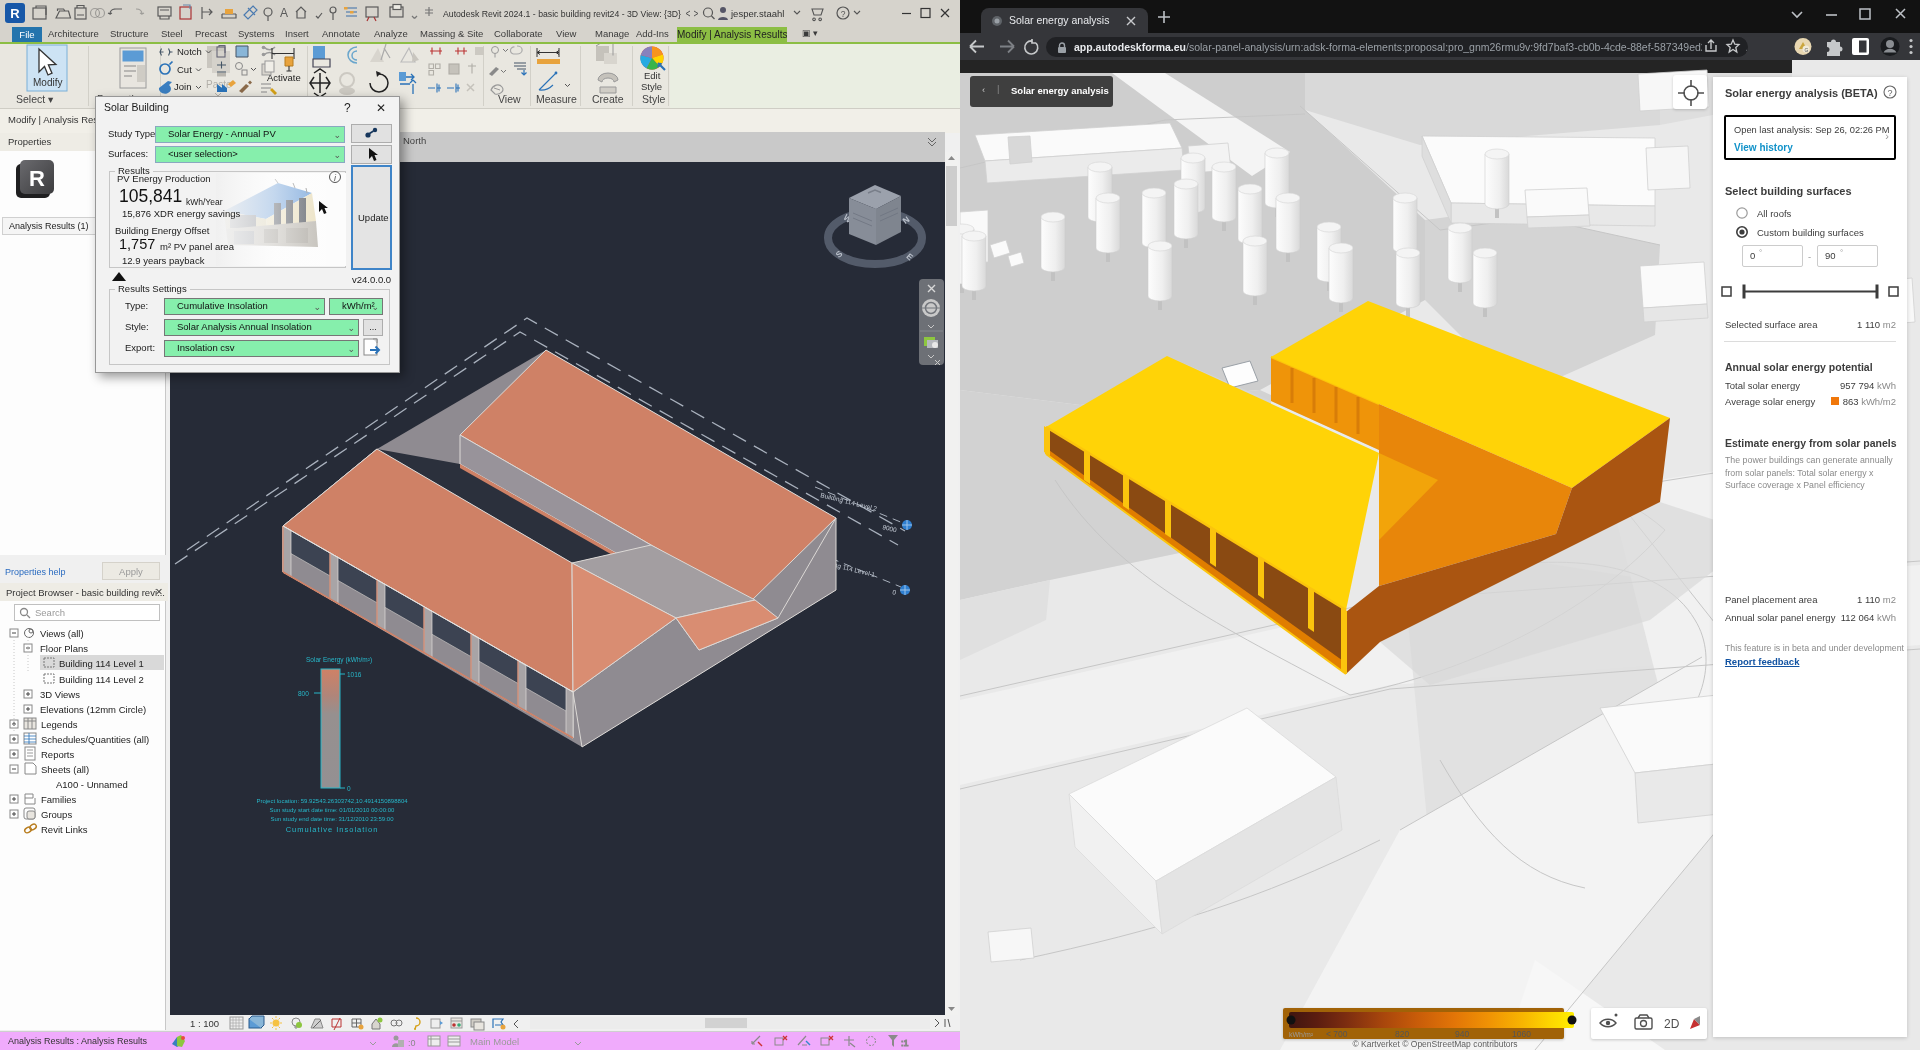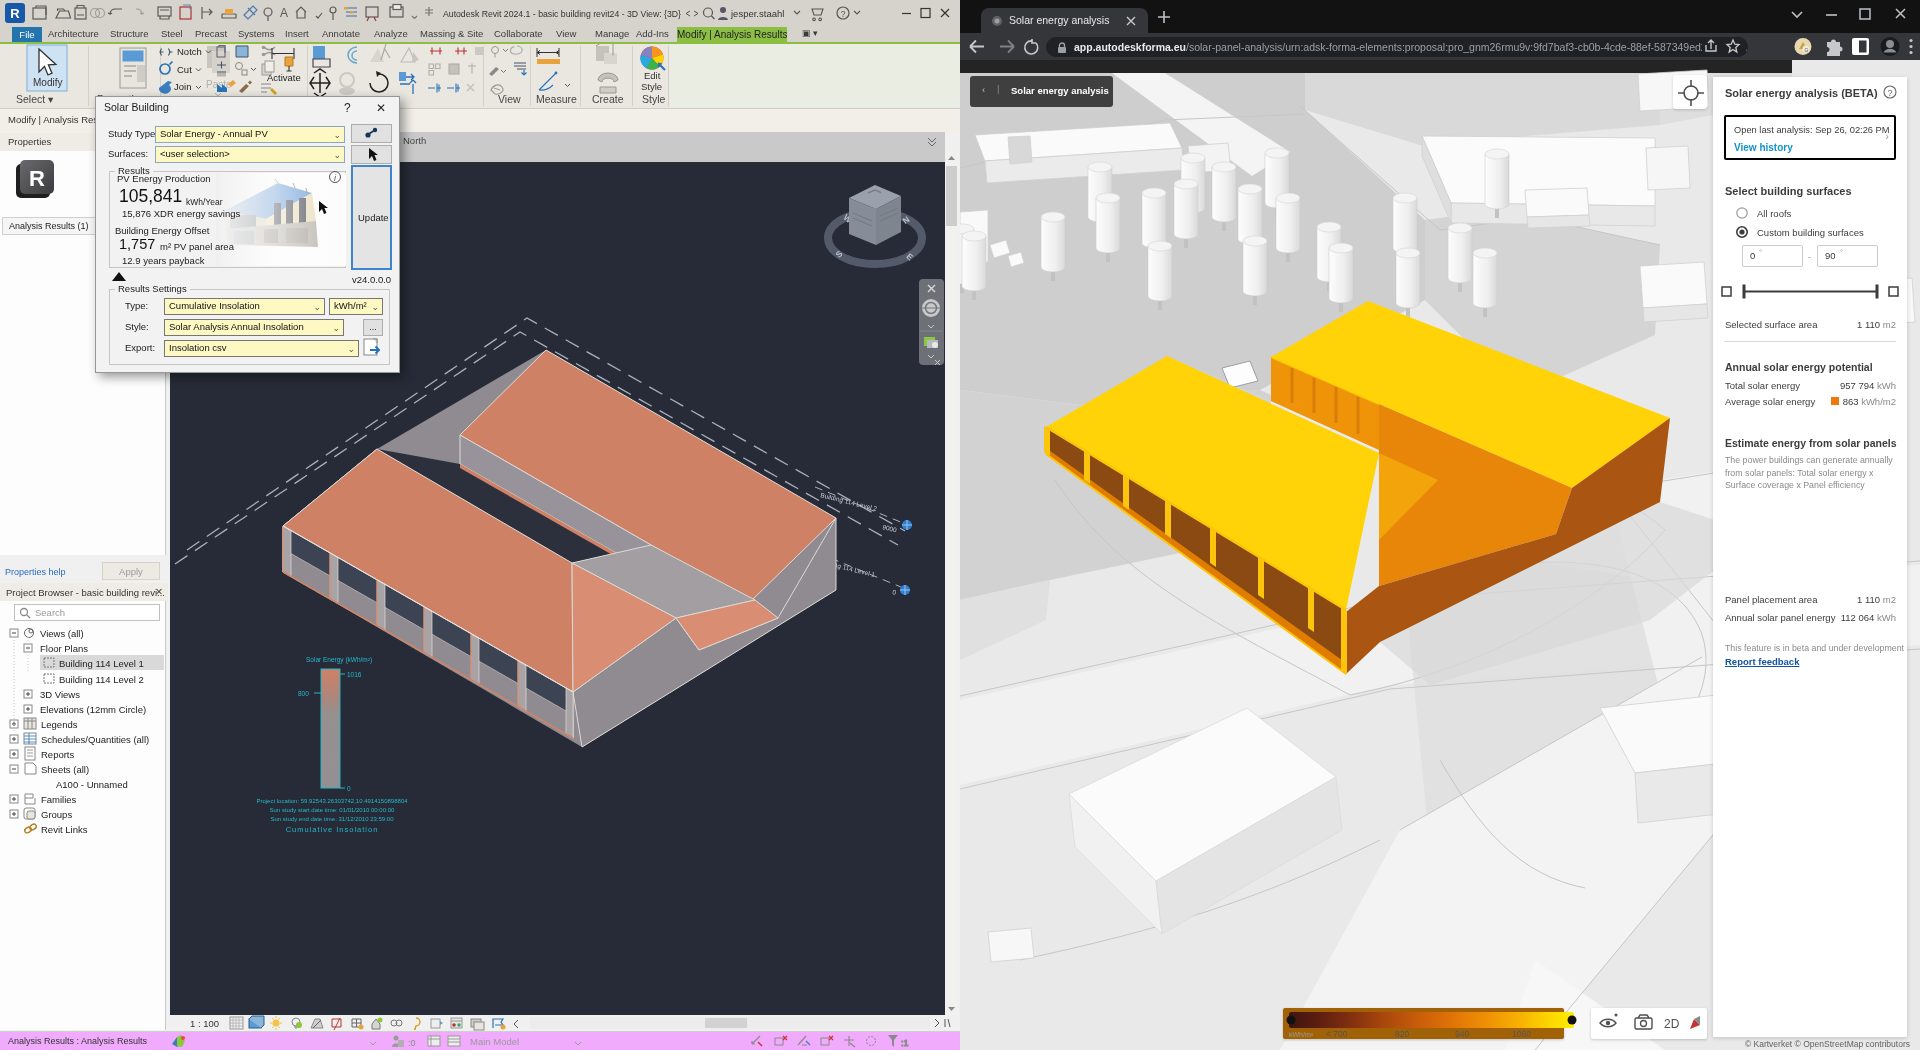--- a/index.html
+++ b/index.html
@@ -15,40 +15,40 @@
 .plabels span{position:absolute;top:0}
 .modifybar{position:absolute;left:0;top:108px;width:960px;height:25px;background:#f1efe8;border-top:1px solid #cfcdc5;font-size:9.5px;color:#333}
 .lpanel{position:absolute;left:0;top:133px;width:168px;height:897px;background:#f0f0f0}
 .phead{position:absolute;left:0;width:168px;height:18px;background:#eeece5;font-size:9.5px;color:#333}
 .viewport{position:absolute;left:170px;top:135px;width:775px;height:880px;background:#262b37}
 .vptop{position:absolute;left:170px;top:132px;width:775px;height:30px;background:#c9c9c9;font-size:9.5px;color:#444}
 .vscroll{position:absolute;left:945px;top:152px;width:13px;height:863px;background:#f1f1f0}
 .vcbar{position:absolute;left:170px;top:1015px;width:788px;height:16px;background:#f0f0f0;font-size:9.5px;color:#333}
 .statusbar{position:absolute;left:0;top:1031px;width:960px;height:19px;background:#f0abfc;border-top:1px solid #cfcfcf;font-size:9px;color:#333}
 .dlg{position:absolute;left:95px;top:96px;width:305px;height:277px;background:#f2f2f2;border:1px solid #979797;box-shadow:4px 4px 10px rgba(0,0,0,.4);font-size:9.5px;color:#1a1a1a}
-.dlg .cb{position:absolute;background:#fef9c3;border:1px solid #8aa8c0;font-size:9.5px;color:#111;line-height:14px;padding-left:4px;overflow:hidden;white-space:nowrap}
+.dlg .cb{position:absolute;background:#86efac;border:1px solid #8aa8c0;font-size:9.5px;color:#111;line-height:14px;padding-left:12px;overflow:hidden;white-space:nowrap}
 .dlg .cb .ar{position:absolute;right:3px;top:1px;color:#555;font-size:9px}
 .dlg .gb{position:absolute;border:1px solid #c6c6c6}
 .dlg .gl{position:absolute;background:#f2f2f2;padding:0 3px;font-size:9.5px}
 .dlg .btn{position:absolute;background:#e1e1e1;border:1px solid #adadad}
 
 .ctabbar{position:absolute;left:0;top:0;width:960px;height:33px;background:#121212}
 .ctab{position:absolute;left:21px;top:8px;width:167px;height:25px;background:#35363a;border-radius:8px 8px 0 0;color:#e8eaed;font-size:10.5px}
 .curl{position:absolute;left:0;top:33px;width:960px;height:27px;background:#35363a}
 .cpill{position:absolute;left:86px;top:4px;width:702px;height:20px;background:#202124;border-radius:10px;color:#e8eaed;font-size:10.5px;overflow:hidden;white-space:nowrap}
 .mapwrap{position:absolute;left:0;top:60px;width:960px;height:990px}
 .backbtn{position:absolute;left:10px;top:76px;width:143px;height:31px;background:#3f3f3f;border-radius:3px;color:#fff;font-size:9.5px;white-space:nowrap}
 .fpanel{position:absolute;left:753px;top:77px;width:194px;height:960px;background:#fff;border-radius:0;box-shadow:0 1px 4px rgba(0,0,0,.18);font-size:9.5px;color:#3c3c3c}
 .fpanel .b{font-weight:bold}
 .fpanel .g{color:#8a8a8a}
 .fpanel .r{position:absolute;right:11px}
 .legendbox{position:absolute;left:323px;top:1008px;width:281px;height:31px;background:#a16207;border-radius:2px;box-shadow:0 1px 3px rgba(0,0,0,.2)}
 .toolsbox{position:absolute;left:631px;top:1008px;width:116px;height:31px;background:#fff;border-radius:2px;box-shadow:0 1px 3px rgba(0,0,0,.2)}
 .helpbtn{position:absolute;left:895px;top:1008px;width:45px;height:24px;background:#3f3f3f;border-radius:3px;color:#fff;font-size:10.5px;text-align:center;line-height:24px}
-.attr{position:absolute;left:0px;top:1039px;width:950px;text-align:right;font-size:8.5px;color:#606060}
+.attr{position:absolute;left:0px;top:1039px;width:950px;text-align:center;font-size:8.5px;color:#606060}
 </style></head>
 <body>
 <div id="revit">
 
   <div class="titlebar">
     <svg width="960" height="27" style="position:absolute;left:0;top:0">
       <rect x="5" y="3" width="20" height="20" rx="3" fill="#1858a8"></rect>
       <text x="15" y="18" font-size="13" font-weight="bold" fill="#fff" text-anchor="middle">R</text>
       <g fill="none" stroke="#5a5a5a" stroke-width="1.2">
         <rect x="33" y="8" width="13" height="11"></rect>
@@ -719,21 +719,21 @@
     <span style="position:absolute;left:256px;top:177px;font-size:9.5px">v24.0.0.0</span>
     <svg width="14" height="9" style="position:absolute;left:16px;top:175px">
         <polygon points="7,0 14,9 0,9" fill="#111"></polygon>
       </svg>
     <div class="gb" style="left:13px;top:192px;width:281px;height:76px"></div>
     <div class="gl" style="left:19px;top:186px">Results Settings</div>
     <span style="position:absolute;left:29px;top:203px">Type:</span>
     <div class="cb" style="left:68px;top:201px;width:161px;height:17px;border-color:#767676">Cumulative Insolation<span class="ar">⌄</span></div>
     <div class="cb" style="left:233px;top:201px;width:54px;height:17px;border-color:#767676">kWh/m²<span class="ar">⌄</span></div>
     <span style="position:absolute;left:29px;top:224px">Style:</span>
-    <div class="cb" style="left:68px;top:222px;width:180px;height:17px;border-color:#767676">Solar Analysis Annual Insolation<span class="ar">⌄</span></div>
+    <div class="cb" style="left:68px;top:222px;width:195px;height:17px;border-color:#767676">Solar Analysis Annual Insolation<span class="ar">⌄</span></div>
     <div class="btn" style="left:267px;top:222px;width:20px;height:17px;text-align:center;font-size:9px;line-height:14px">...</div>
     <span style="position:absolute;left:29px;top:245px">Export:</span>
     <div class="cb" style="left:68px;top:243px;width:195px;height:17px;border-color:#767676">Insolation csv<span class="ar">⌄</span></div>
     <svg width="22" height="20" style="position:absolute;left:266px;top:241px">
         <rect x="2" y="1" width="13" height="16" fill="#fff" stroke="#888"></rect>
         <path d="M11 1 h4 l0 4" fill="#d8d8d8" stroke="#888"></path>
         <path d="M8 12 h9 m-3.5 -3.5 l3.5 3.5 -3.5 3.5" stroke="#2a72b8" stroke-width="2" fill="none"></path>
       </svg>
   </div>
 </div>

